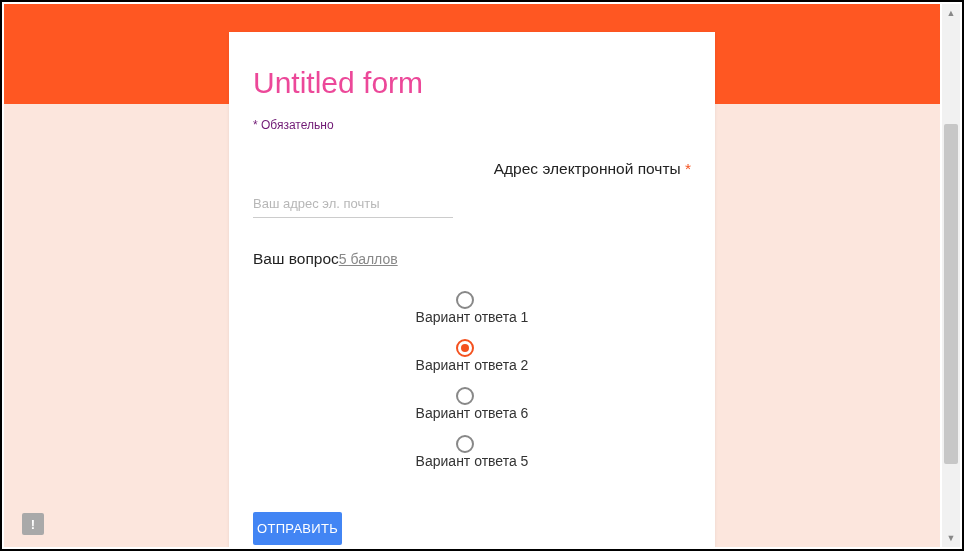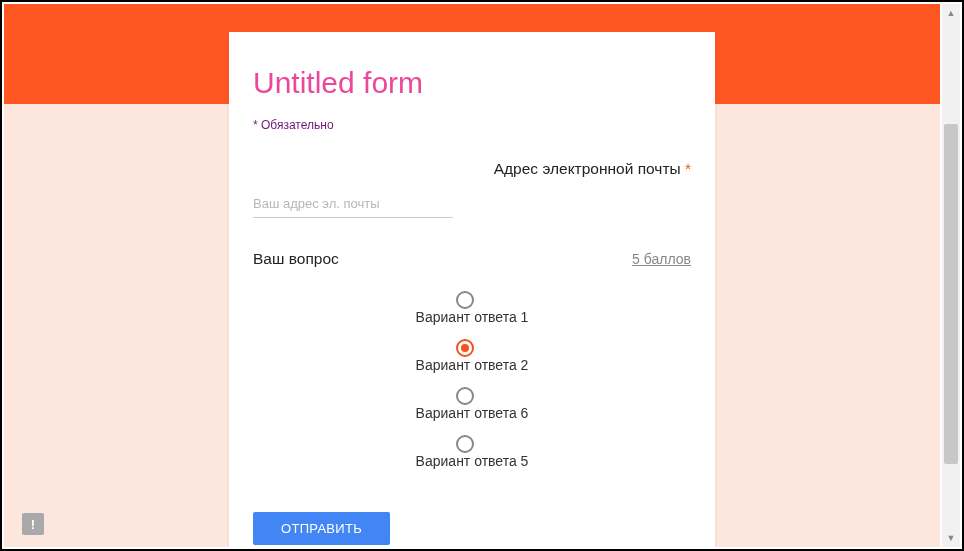--- a/index.html
+++ b/index.html
@@ -62,21 +62,20 @@
     width: 200px;
     font-size: 13px;
     padding: 4px 0 6px 0;
     outline: none;
     color: #ef4444;
     margin-bottom: 32px;
   }
   .email-input::placeholder { color: #b7b7b7; }
   .q-row {
     display: flex;
-    justify-content: space-between;
     align-items: baseline;
     margin-bottom: 16px;
   }
   .q-title {
     font-size: 15.5px;
     color: #222;
   }
   .q-points {
     font-size: 14px;
     color: #888;
@@ -111,21 +110,21 @@
   }
   .option-label {
     font-size: 14px;
     color: #333;
   }
   .submit-btn {
     margin-top: 36px;
     background: #4285f4;
     color: #fff;
     border: none;
-    padding: 9px 28px;
+    padding: 9px 4px;
     font-size: 13px;
     font-weight: 500;
     letter-spacing: 0.3px;
     cursor: pointer;
     border-radius: 2px;
   }
   .feedback-icon {
     position: absolute;
     left: 18px;
     bottom: 12px;

